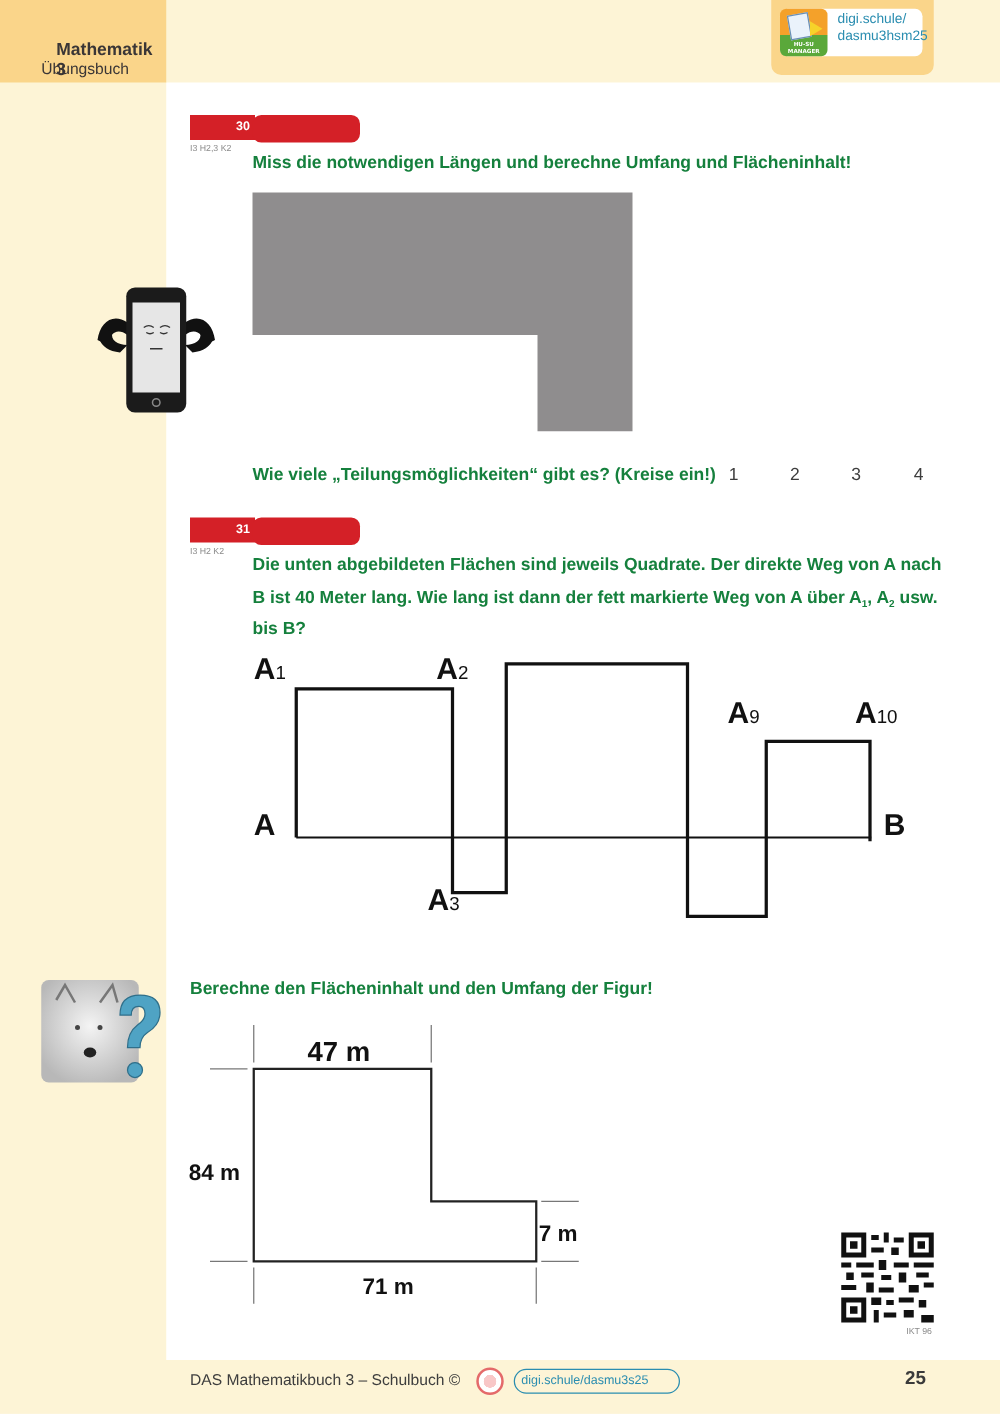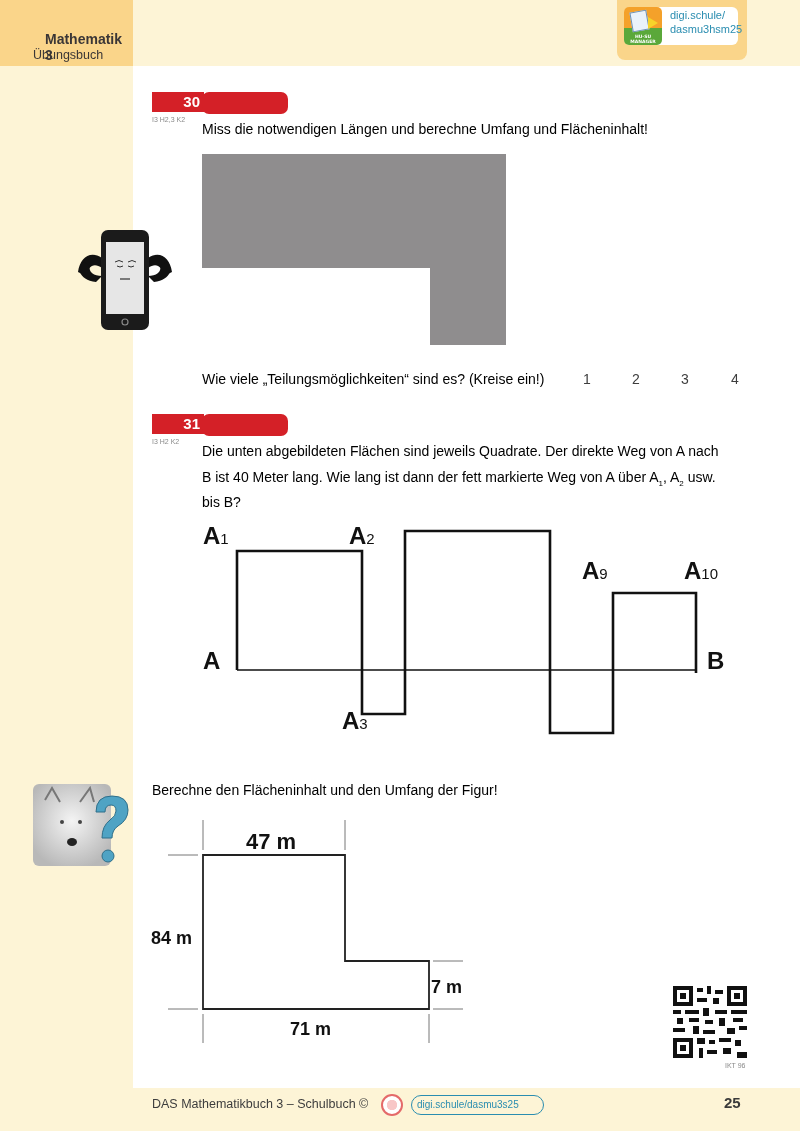--- a/index.html
+++ b/index.html
@@ -42,26 +42,26 @@
     .hu-icon .doc { position:absolute; left:7px; top:4px; width:17px; height:20px; background:#eaf2fb; border:1px solid #6a8fb5; transform: rotate(-10deg); }
     .hu-icon .arrow { position:absolute; left:24px; top:10px; width:0; height:0; border-left:10px solid #f6d32a; border-top:6px solid transparent; border-bottom:6px solid transparent; }
     .hu-icon .lbl { position:absolute; left:0; top:27px; width:38px; text-align:center; font-size:4.5px; font-weight:bold; color:#fff; line-height:5px; }
     .hu-text {
       position: absolute; left: 53px; top: 8px; font-family: "Liberation Sans", sans-serif;
       font-size: 11px; line-height: 14px; color: #2a8db0;
     }
 
     .ex-num {
       position: absolute; width: 52px; height: 20px; background: #d42027; color: #fff;
-      font-family: "Liberation Sans", sans-serif; font-weight: bold; font-size: 15px;
+      font-family: "Liberation Sans", sans-serif; font-weight: bold; font-size: 10px;
       text-align: right; padding-right: 4px; line-height: 20px;
     }
     .ex-pill { position: absolute; width: 86px; height: 22px; background: #d42027; border-radius: 7px; }
     .ex-code { position: absolute; font-family: "Liberation Sans", sans-serif; font-size: 7px; color: #8a8a8a; }
-    .txt { position: absolute; font-family: "Liberation Sans", sans-serif; font-size: 14px; color: #000000; line-height: 22px; }
+    .txt { position: absolute; font-family: "Liberation Sans", sans-serif; font-size: 14px; color: #15803d; line-height: 22px; font-weight: bold; }
     .opt { position: absolute; font-family: "Liberation Sans", sans-serif; font-size: 14px; color: #3d3d3d; }
 
     .svg-abs { position: absolute; left: 0; top: 0; }
     .lbl-big { font-family: "Liberation Sans", sans-serif; font-weight: bold; }
 
     .footer-text { position: absolute; left: 152px; top: 1097px; font-family: "Liberation Sans", sans-serif; font-size: 12.5px; color: #3d3d3d; }
     .footer-logo { position: absolute; left: 381px; top: 1094px; width: 22px; height: 22px; border-radius: 50%; border: 2px solid #e46a6a; background: radial-gradient(circle, #f8c7c7 0 40%, #fff 41%); }
     .footer-link {
       position: absolute; left: 411px; top: 1095px; width: 133px; height: 20px;
       border: 1.5px solid #2a8db0; border-radius: 10px; font-family: "Liberation Sans", sans-serif;
@@ -110,21 +110,21 @@
   <path d="M84 262 C76 266, 78 280, 96 282 L102 276 C94 276, 88 272, 90 266 Z" fill="#111"></path>
   <path d="M148 258 C160 250, 170 258, 172 272 L164 276 C162 266, 156 262, 148 268 Z" fill="#111"></path>
   <path d="M166 262 C174 266, 172 280, 154 282 L148 276 C156 276, 162 272, 160 266 Z" fill="#111"></path>
   <rect x="101" y="230" width="48" height="100" rx="7" fill="#1b1b1b"></rect>
   <rect x="106" y="242" width="38" height="72" fill="#e6e6e6"></rect>
   <path d="M115 262 q4 -3 8 0 M128 262 q4 -3 8 0 M117 266 q3 2 6 0 M128 266 q3 2 6 0" stroke="#333" stroke-width="1" fill="none"></path>
   <line x1="120" y1="279" x2="130" y2="279" stroke="#333" stroke-width="1.2"></line>
   <circle cx="125" cy="322" r="3" fill="none" stroke="#888" stroke-width="1.2"></circle>
 </svg>
 
-<div class="txt" style="left:202px; top:368px;">Wie viele „Teilungsmöglichkeiten“ sind es? (Kreise ein!)</div>
+<div class="txt" style="left:202px; top:368px;">Wie viele „Teilungsmöglichkeiten“ gibt es? (Kreise ein!)</div>
 <div class="opt" style="left:583px; top:371px;">1</div>
 <div class="opt" style="left:632px; top:371px;">2</div>
 <div class="opt" style="left:681px; top:371px;">3</div>
 <div class="opt" style="left:731px; top:371px;">4</div>
 
 <div class="ex-num" style="left:152px; top:414px;">31</div>
 <div class="ex-pill" style="left:202px; top:414px;"></div>
 <div class="ex-code" style="left:152px; top:438px;">I3 H2 K2</div>
 <div class="txt" style="left:202px; top:440px;">Die unten abgebildeten Flächen sind jeweils Quadrate. Der direkte Weg von A nach</div>
 <div class="txt" style="left:202px; top:466px;">

